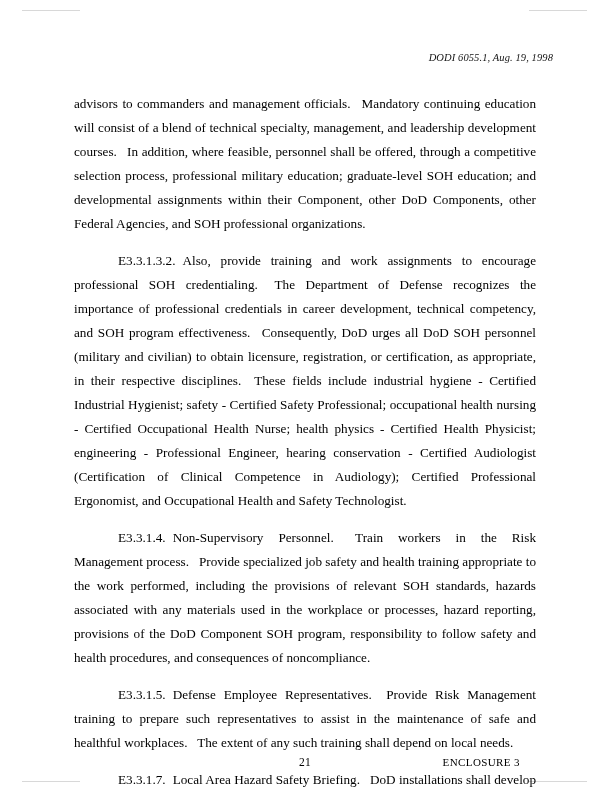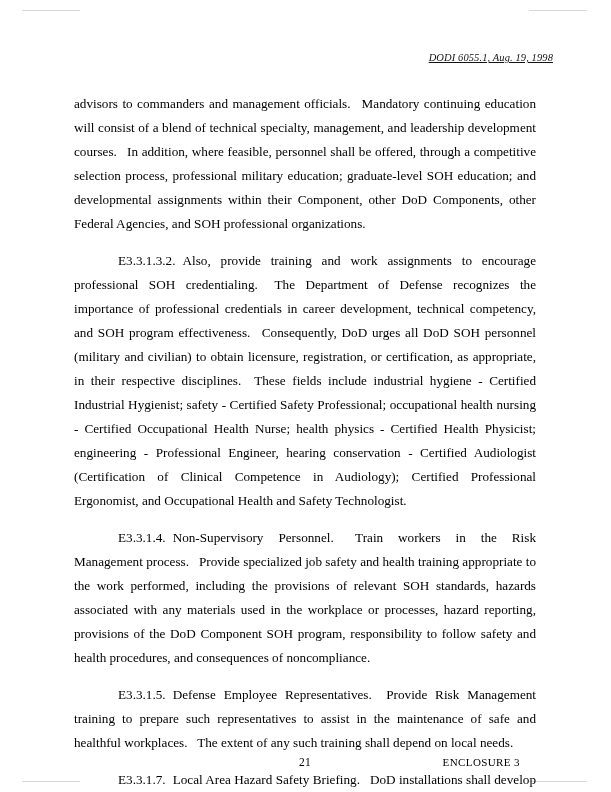--- a/index.html
+++ b/index.html
@@ -23,21 +23,20 @@
   }
   .header {
     position: absolute;
     top: 52px;
     right: 58px;
     font-family: "Liberation Serif", serif;
     font-style: italic;
     font-size: 10.5px;
     letter-spacing: 0.1px;
     color: #141414;
-    text-decoration: underline;
   }
   .body-col {
     position: absolute;
     left: 74px;
     top: 92px;
     width: 462px;
     font-size: 13.2px;
     line-height: 24px;
     text-align: justify;
     text-justify: inter-word;

